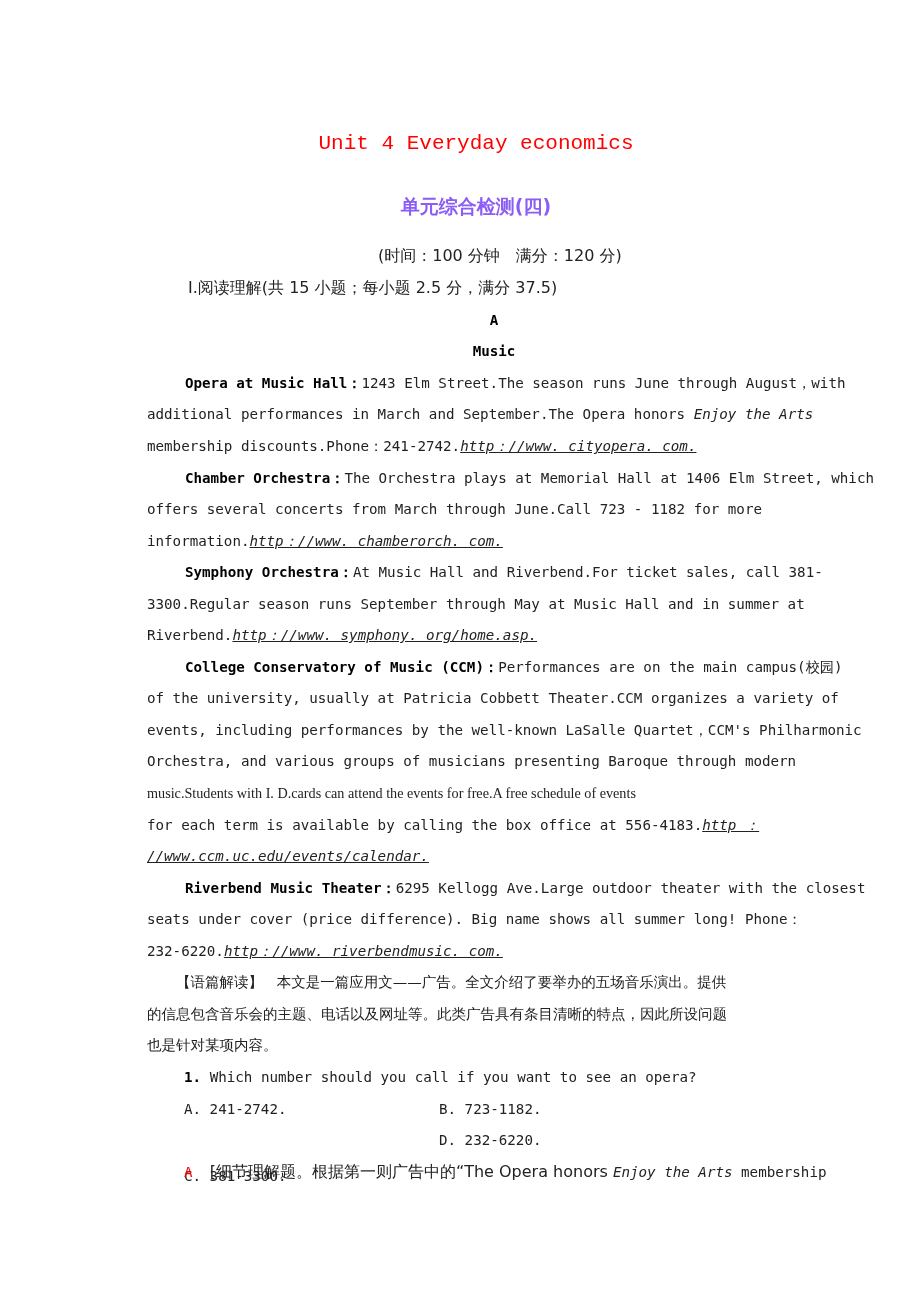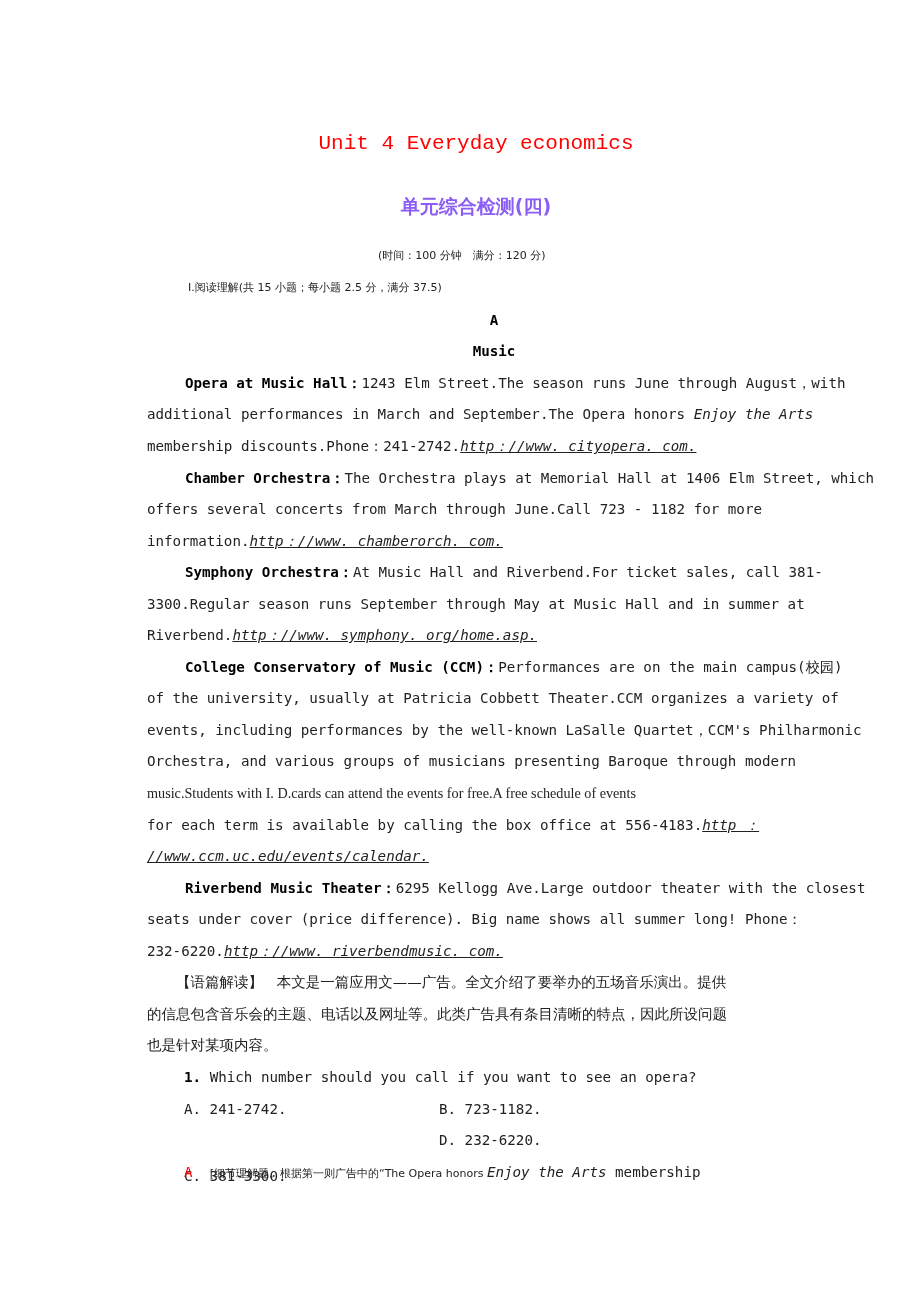--- a/index.html
+++ b/index.html
@@ -5,21 +5,21 @@
     html, body { margin: 0; padding: 0; background: #ffffff; }
     body { width: 920px; height: 1302px; position: relative; overflow: hidden;
            font-family: "DejaVu Sans Mono", "Liberation Mono", monospace; color: #222; }
     .page { position: absolute; left: 16px; top: 0; width: 920px; height: 1302px; }
     .title { position: absolute; top: 132px; left: 0; width: 920px; text-align: center;
              font-family: "Liberation Mono", "DejaVu Sans Mono", monospace; font-size: 21px; color: #ff0000; }
     .subtitle { position: absolute; top: 194px; left: 0; width: 920px; text-align: center;
                 font-family: "DejaVu Sans", sans-serif; font-size: 19px; font-weight: bold; color: #8b5cf6; }
     .line { position: absolute; left: 131px; width: 700px; font-size: 14.2px; line-height: 20px; white-space: nowrap; }
     .center { left: 0; width: 956px; text-align: center; }
-    .zh { font-family: "DejaVu Sans", sans-serif; font-size: 11px; }
+    .zh { font-family: "DejaVu Sans", sans-serif; font-size: 16px; }
     .b { font-weight: bold; color: #000; }
     .i { font-style: italic; }
     .link { font-style: italic; text-decoration: underline; margin-top: 16px; }
     .red { color: #ff0000; }
     .ind { padding-left: 38px; width: 662px; }
     .sec { font-family: "DejaVu Sans", sans-serif; font-size: 14.5px; }
   </style>
 </head>
 <body>
 

